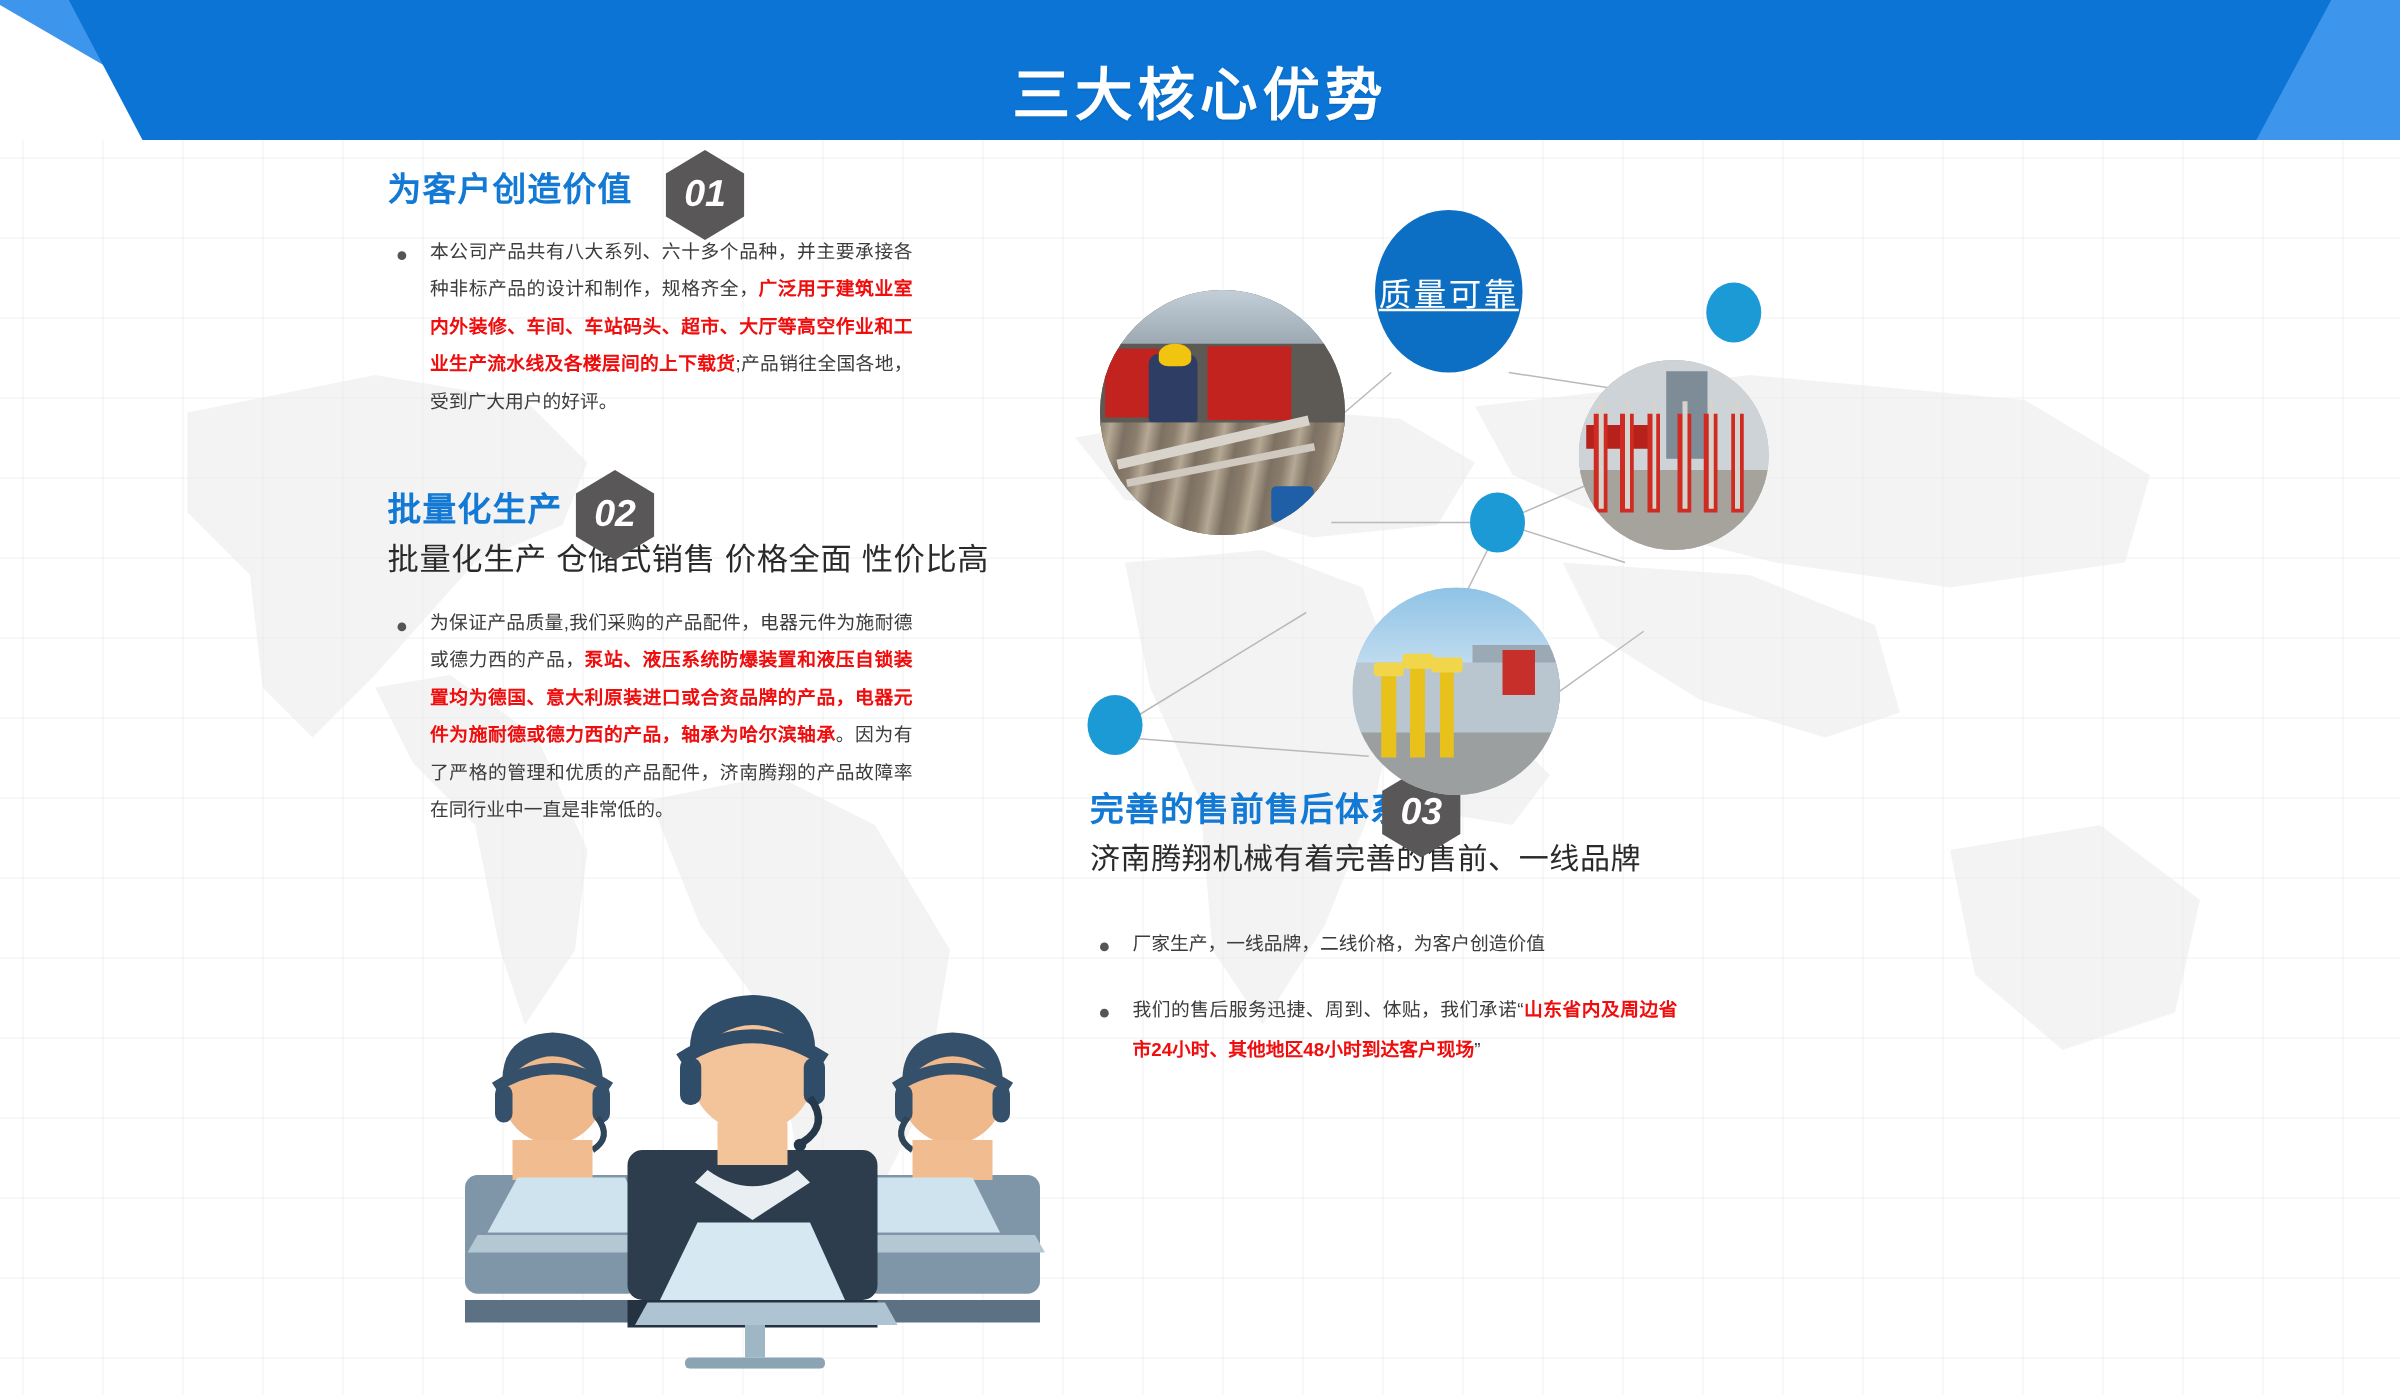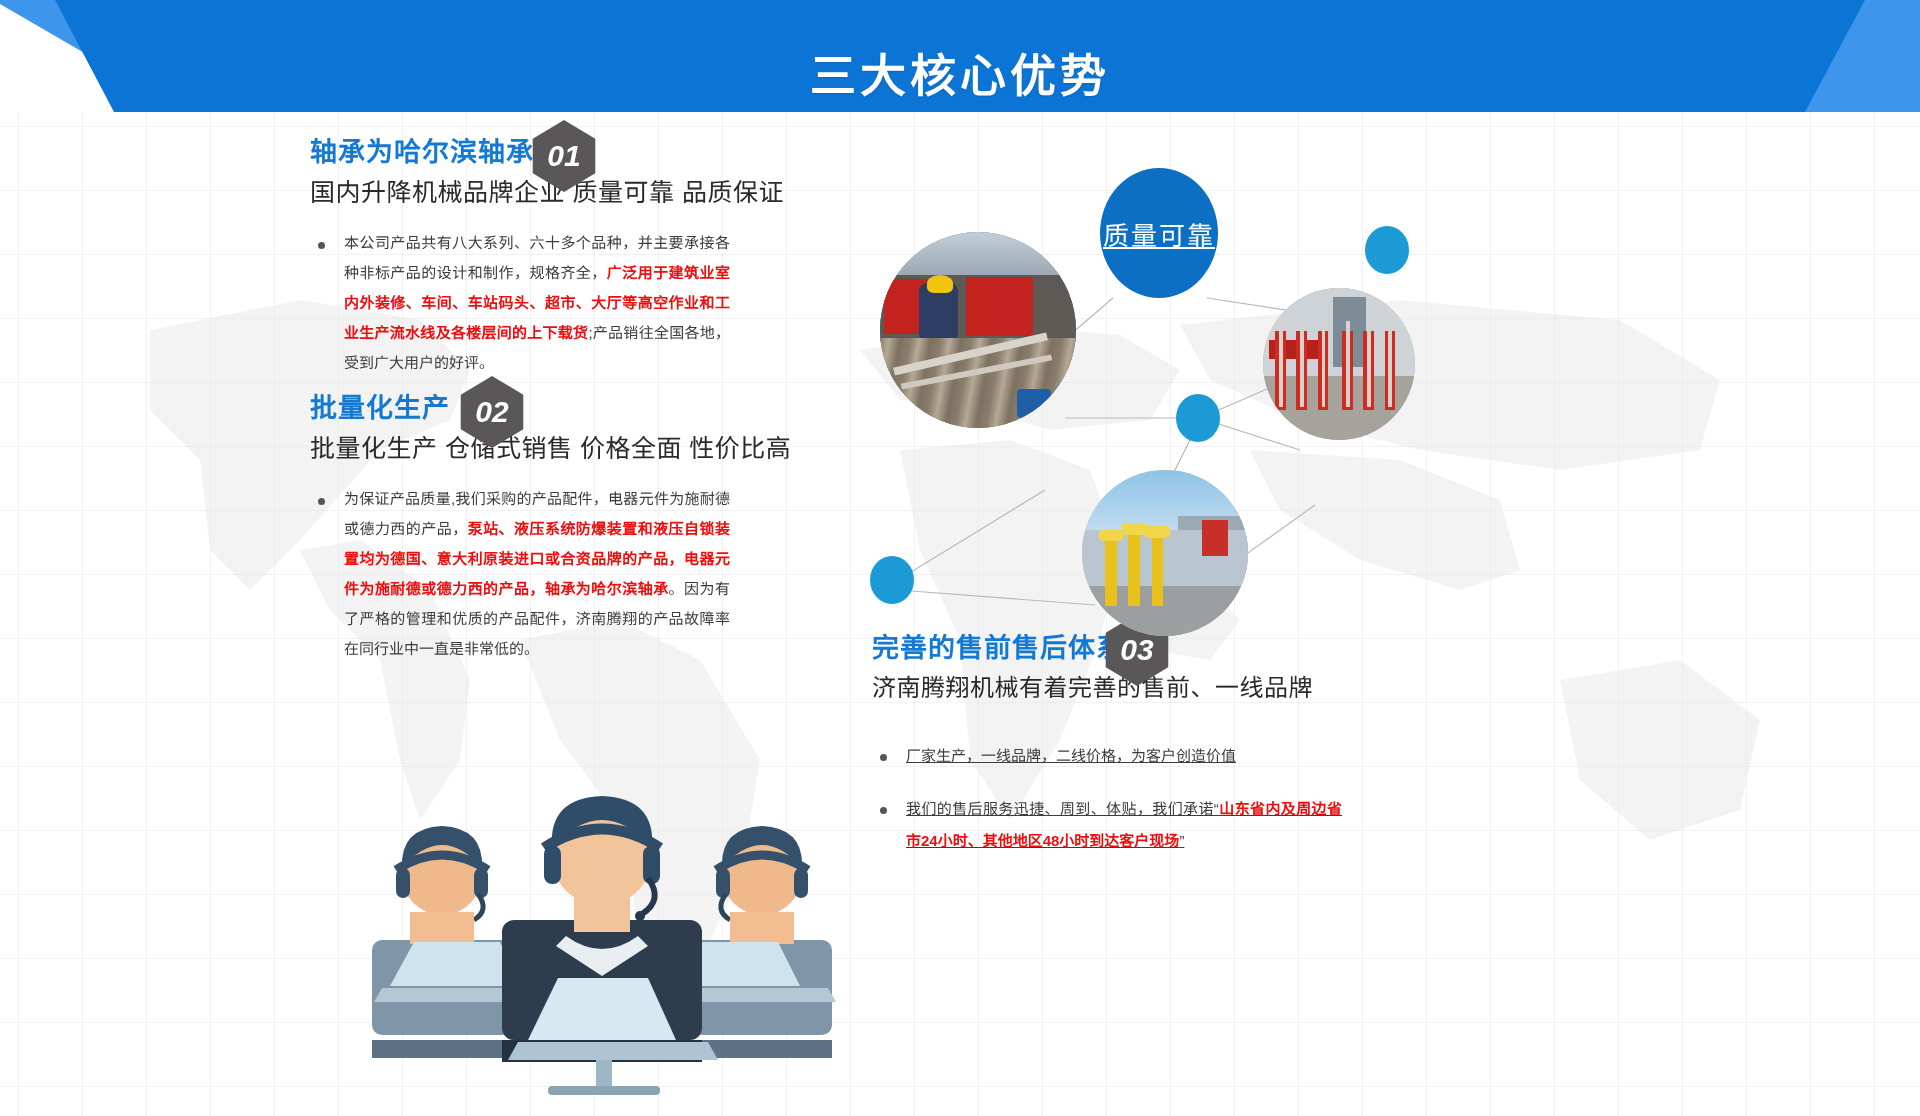--- a/index.html
+++ b/index.html
@@ -134,21 +134,21 @@
   .hl { color:#ef0d0d; font-weight:bold; }
 
   #feature-1 { left:310px; top:136px; width:420px; }
   #feature-1 .hex { left:220px; top:-16px; }
   #feature-2 { left:310px; top:392px; width:420px; }
   #feature-2 .hex { left:148px; top:-16px; }
   #feature-3 { left:872px; top:632px; width:470px; }
   #feature-3 .hex { left:231px; top:-18px; }
   #feature-3 .f-sub { font-size:24px; }
   #feature-3 .bullets { margin-top:36px; }
-  #feature-3 .bullets li { line-height:2.1;text-decoration:underline; }
+  #feature-3 .bullets li { line-height:2.1; }
 
   
   .network {
     position:absolute;
     left:860px; top:150px;
     width:700px; height:480px;
   }
   .net-lines { position:absolute; left:0; top:0; width:700px; height:480px; }
 
   .node {
@@ -234,22 +234,21 @@
 <div class="banner">
   <div class="banner-lt"></div>
   <div class="banner-rt"></div>
   <div class="banner-main"></div>
   <div class="banner-title">三大核心优势</div>
 </div>
 
 <div class="feature" id="feature-1">
   <div class="feature-head">
     <div class="hex">01</div>
-    <h2 class="f-title">轴承为哈尔滨轴承</h2>
-    <p class="f-sub">国内升降机械品牌企业 质量可靠 品质保证</p>
+    <h2 class="f-title">为客户创造价值</h2>
   </div>
   <ul class="bullets">
     <li><span>本公司产品共有八大系列、六十多个品种，并主要承接各种非标产品的设计和制作，规格齐全，</span><span class="hl">广泛用于建筑业室内外装修、车间、车站码头、超市、大厅等高空作业和工业生产流水线及各楼层间的上下载货</span><span>;产品销往全国各地，受到广大用户的好评。</span></li>
   </ul>
 </div>
 
 <div class="feature" id="feature-2">
   <div class="feature-head">
     <div class="hex">02</div>
     <h2 class="f-title">批量化生产</h2>

